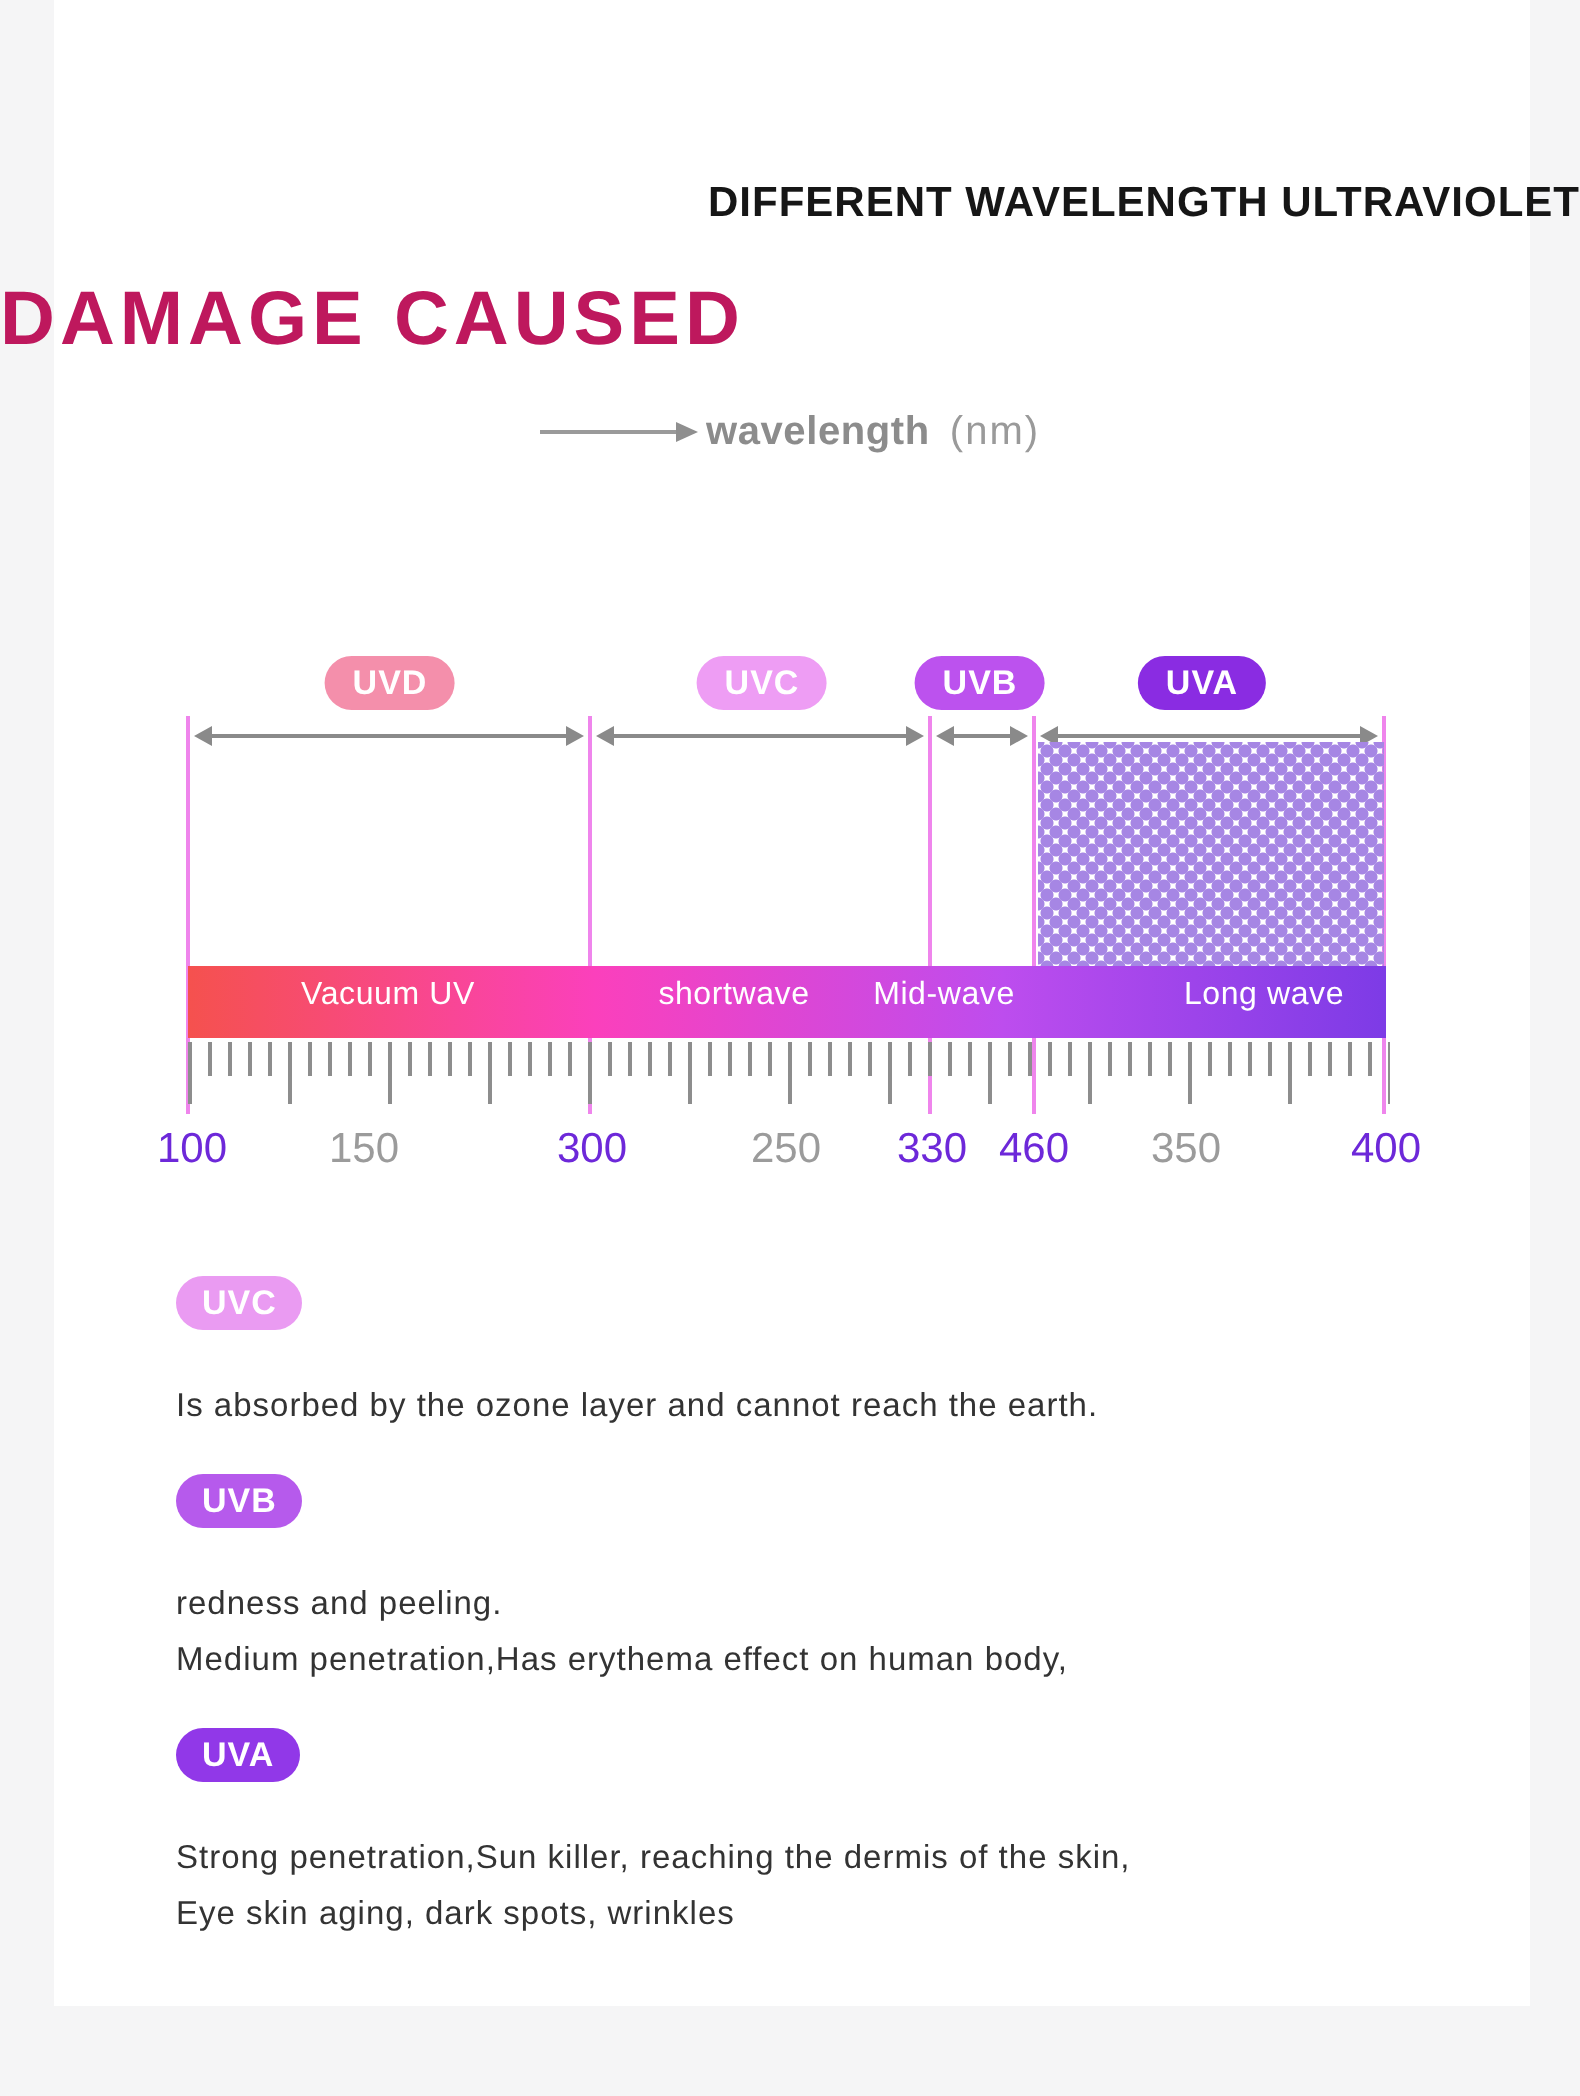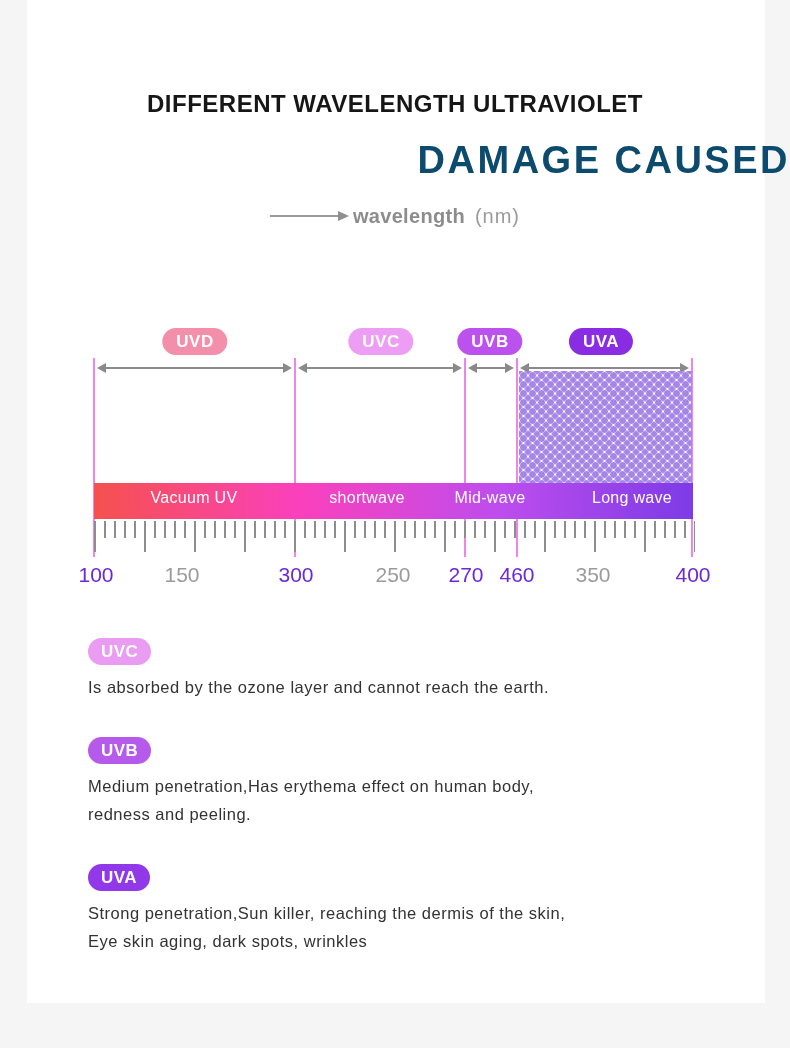--- a/index.html
+++ b/index.html
@@ -8,26 +8,26 @@
     position:relative; width:790px; height:1048px; margin:0 auto;
     background:#f5f5f6; overflow:hidden;
     font-family:"Liberation Sans", sans-serif;
   }
   .card {
     position:absolute; left:27px; top:0; width:738px; height:1003px;
     background:#ffffff;
   }
   
   .title1 {
-    position:absolute; top:90px; left:0; width:790px; text-align:center;
-    font-size:24px; font-weight:700; color:#161616; letter-spacing:0.5px;
+    position:absolute; top:90px; left:0; width:790px; text-align:right;
+    font-size:21px; font-weight:700; color:#161616; letter-spacing:0.5px;
   }
   .title2 {
-    position:absolute; top:139px; left:0; width:790px; text-align:right;
-    font-size:38px; font-weight:700; color:#0c4a6e; letter-spacing:2.5px;
+    position:absolute; top:139px; left:0; width:790px; text-align:left;
+    font-size:38px; font-weight:700; color:#be185d; letter-spacing:2.5px;
   }
   .wave-row {
     position:absolute; top:203px; left:0; width:790px; height:26px;
     display:flex; justify-content:center; align-items:center;
   }
   .arrow-icon { display:flex; align-items:center; }
   .arrow-icon .shaft { display:block; width:68px; height:2px; background:#9a9a9a; }
   .arrow-icon .head {
     display:block; width:0; height:0;
     border-top:5px solid transparent; border-bottom:5px solid transparent;
@@ -88,21 +88,21 @@
   }
   .num.accent { color:#6d28d9; }
 
   
   .section { position:absolute; left:88px; width:650px; }
   .sbadge {
     display:inline-block; padding:3px 13px; border-radius:14px;
     color:#fff; font-size:17px; font-weight:700; line-height:21px; letter-spacing:0.5px;
   }
   .stext {
-    margin-top:8px; font-size:16.5px; color:#333333;
+    margin-top:24px; font-size:16.5px; color:#333333;
     letter-spacing:0.5px; line-height:28px;
   }
   .stext div { white-space:nowrap; }
 </style>
 </head>
 <body>
 
 <div class="page">
   <div class="card"></div>
 
@@ -147,46 +147,46 @@
       <i class="tl"></i>
       <i class="ln"></i>
       <i class="tr"></i>
     </div>
 
   <div class="dots"></div>
 
   <div class="specbar"></div>
   <span class="bar-label" style="left:194px">Vacuum UV</span>
   <span class="bar-label" style="left:367px">shortwave</span>
-  <span class="bar-label" style="left:490px">Mid-wave</span>
+  <span class="bar-label" style="left:472px">Mid-wave</span>
   <span class="bar-label" style="left:632px">Long wave</span>
 
   <div class="ruler"></div>
 
   <span class="num accent" style="left:96px">100</span>
   <span class="num" style="left:182px">150</span>
   <span class="num accent" style="left:296px">300</span>
   <span class="num" style="left:393px">250</span>
-  <span class="num accent" style="left:466px">270</span>
+  <span class="num accent" style="left:466px">330</span>
   <span class="num accent" style="left:517px">460</span>
   <span class="num" style="left:593px">350</span>
   <span class="num accent" style="left:693px">400</span>
 
   <div class="section" style="top:638px">
     <span class="sbadge" style="background: rgb(234, 155, 242);">UVC</span>
     <div class="stext">
       <div>Is absorbed by the ozone layer and cannot reach the earth.</div>
     </div>
   </div>
 
   <div class="section" style="top:737px">
     <span class="sbadge" style="background: rgb(182, 90, 236);">UVB</span>
     <div class="stext">
+      <div>redness and peeling.</div>
       <div>Medium penetration,Has erythema effect on human body,</div>
-      <div>redness and peeling.</div>
     </div>
   </div>
 
   <div class="section" style="top:864px">
     <span class="sbadge" style="background: rgb(145, 56, 232);">UVA</span>
     <div class="stext">
       <div>Strong penetration,Sun killer, reaching the dermis of the skin,</div>
       <div>Eye skin aging, dark spots, wrinkles</div>
     </div>
   </div>

